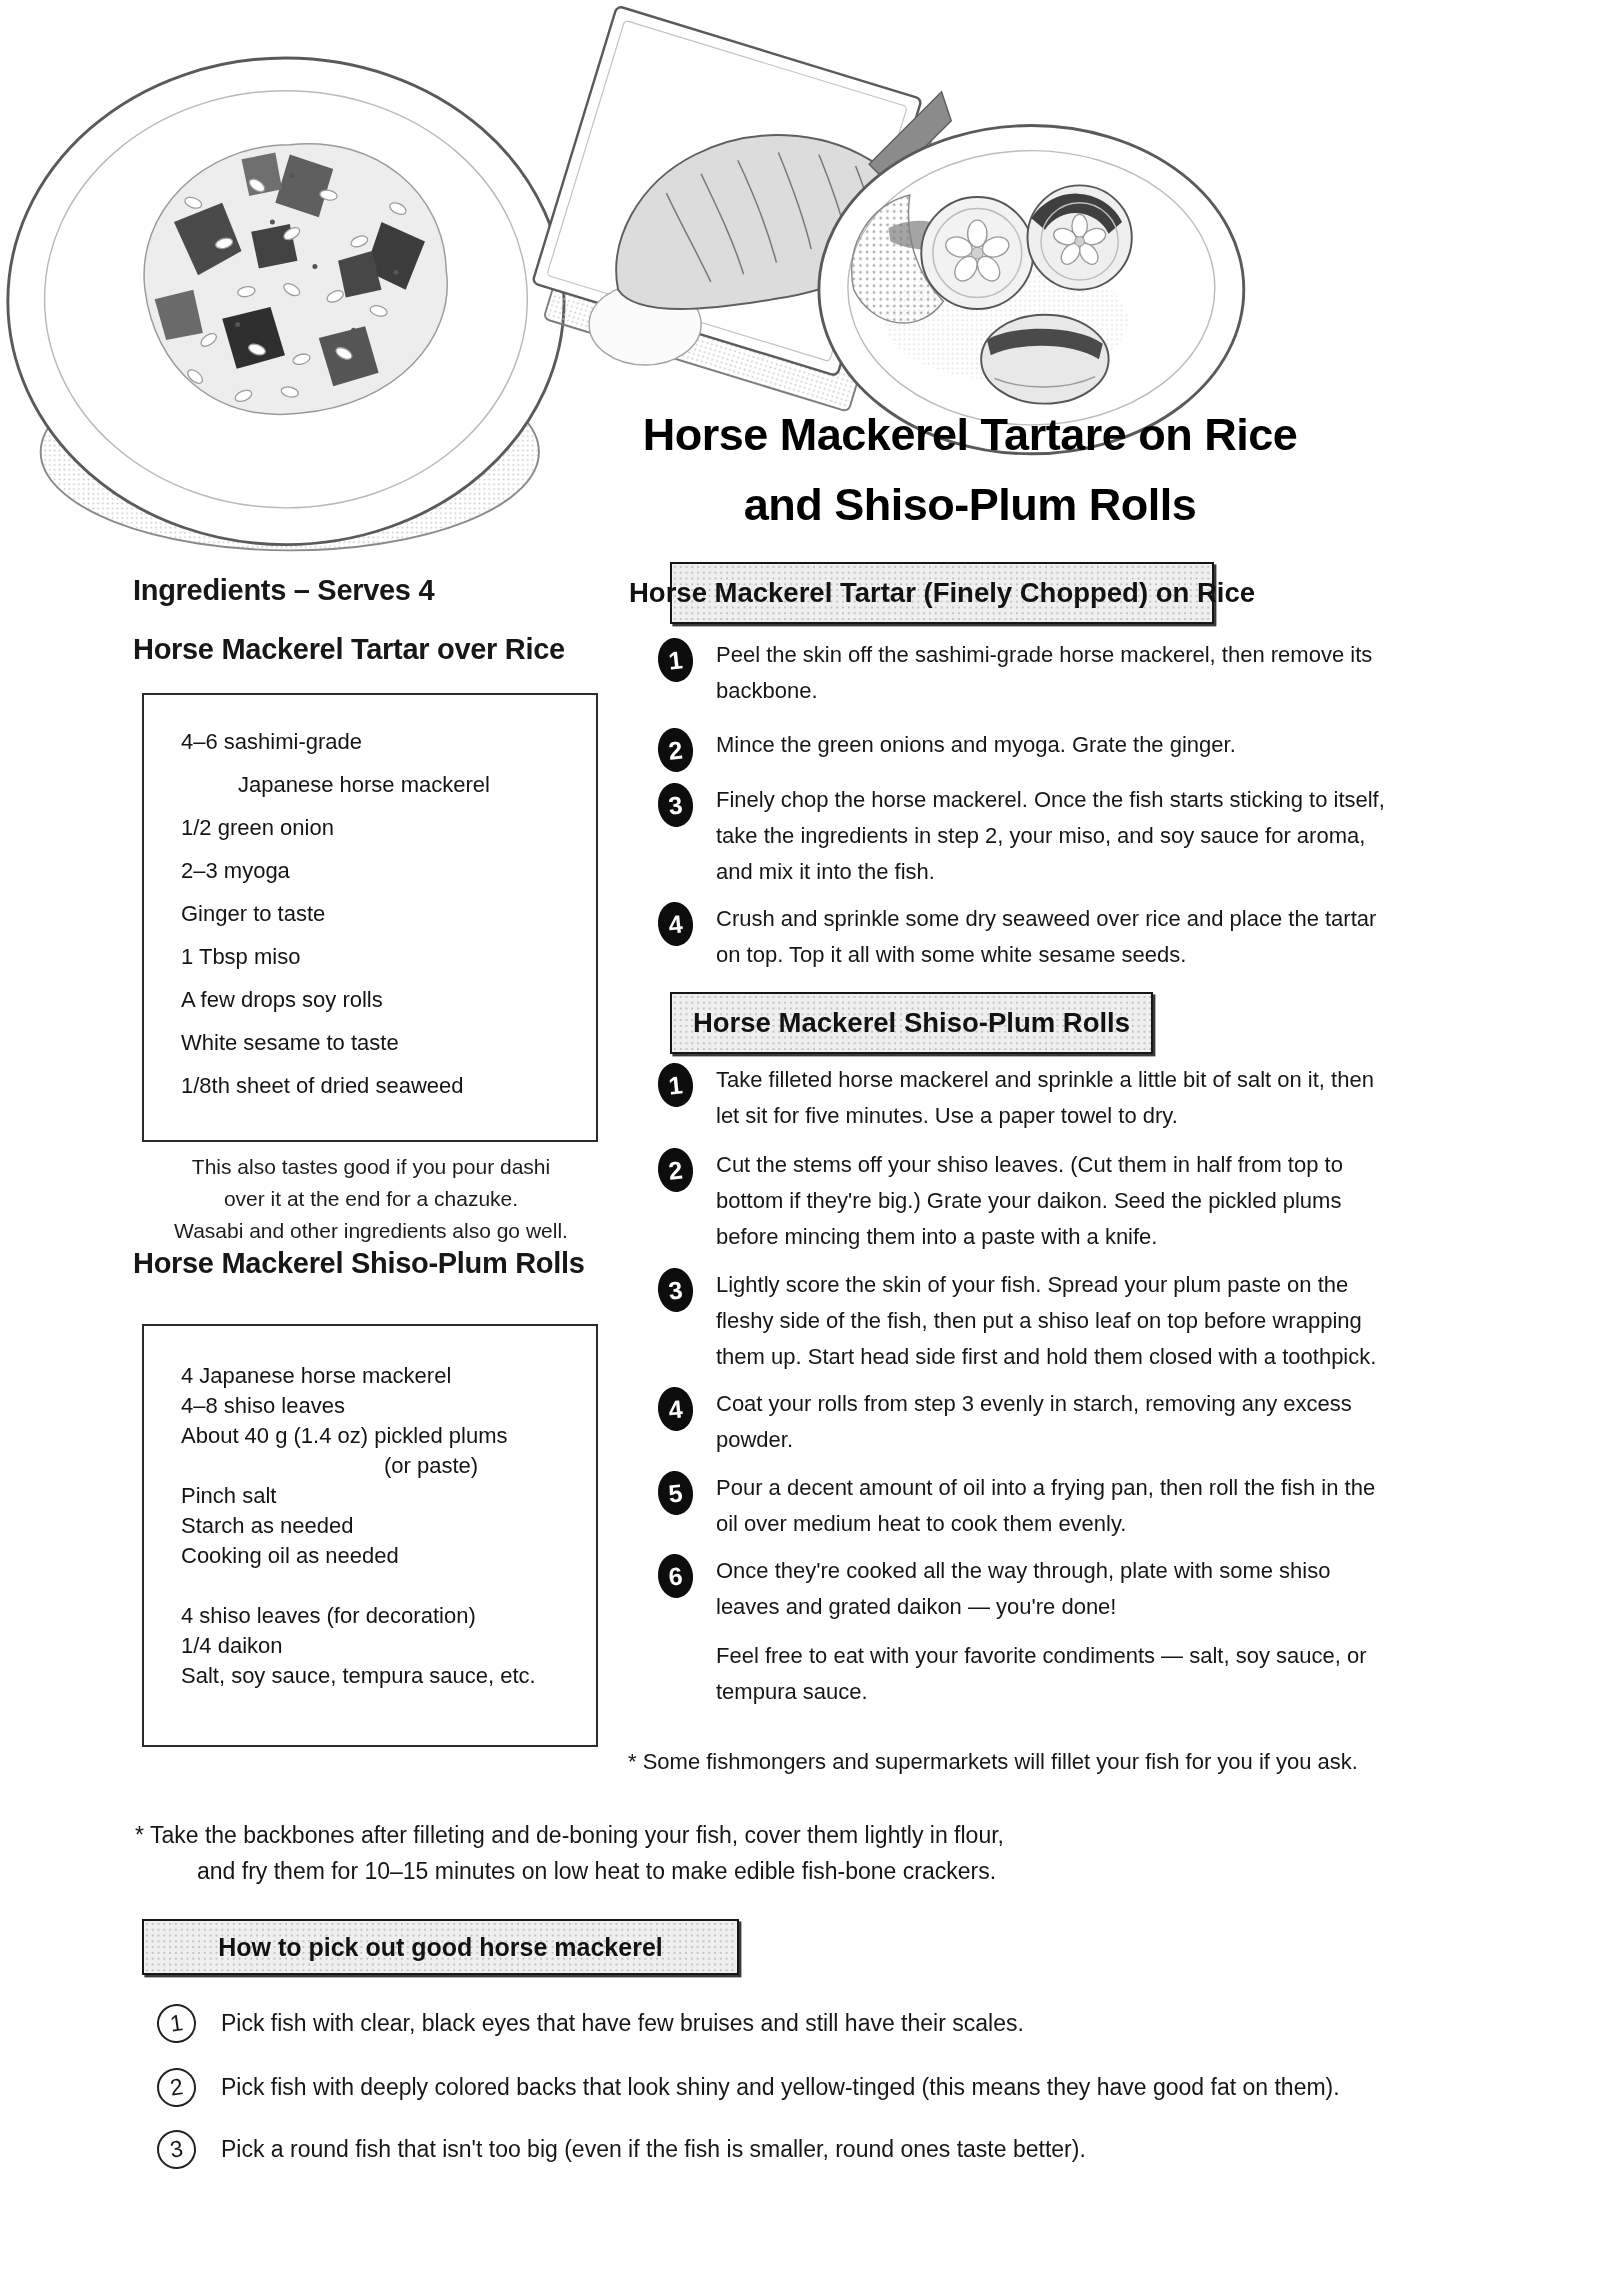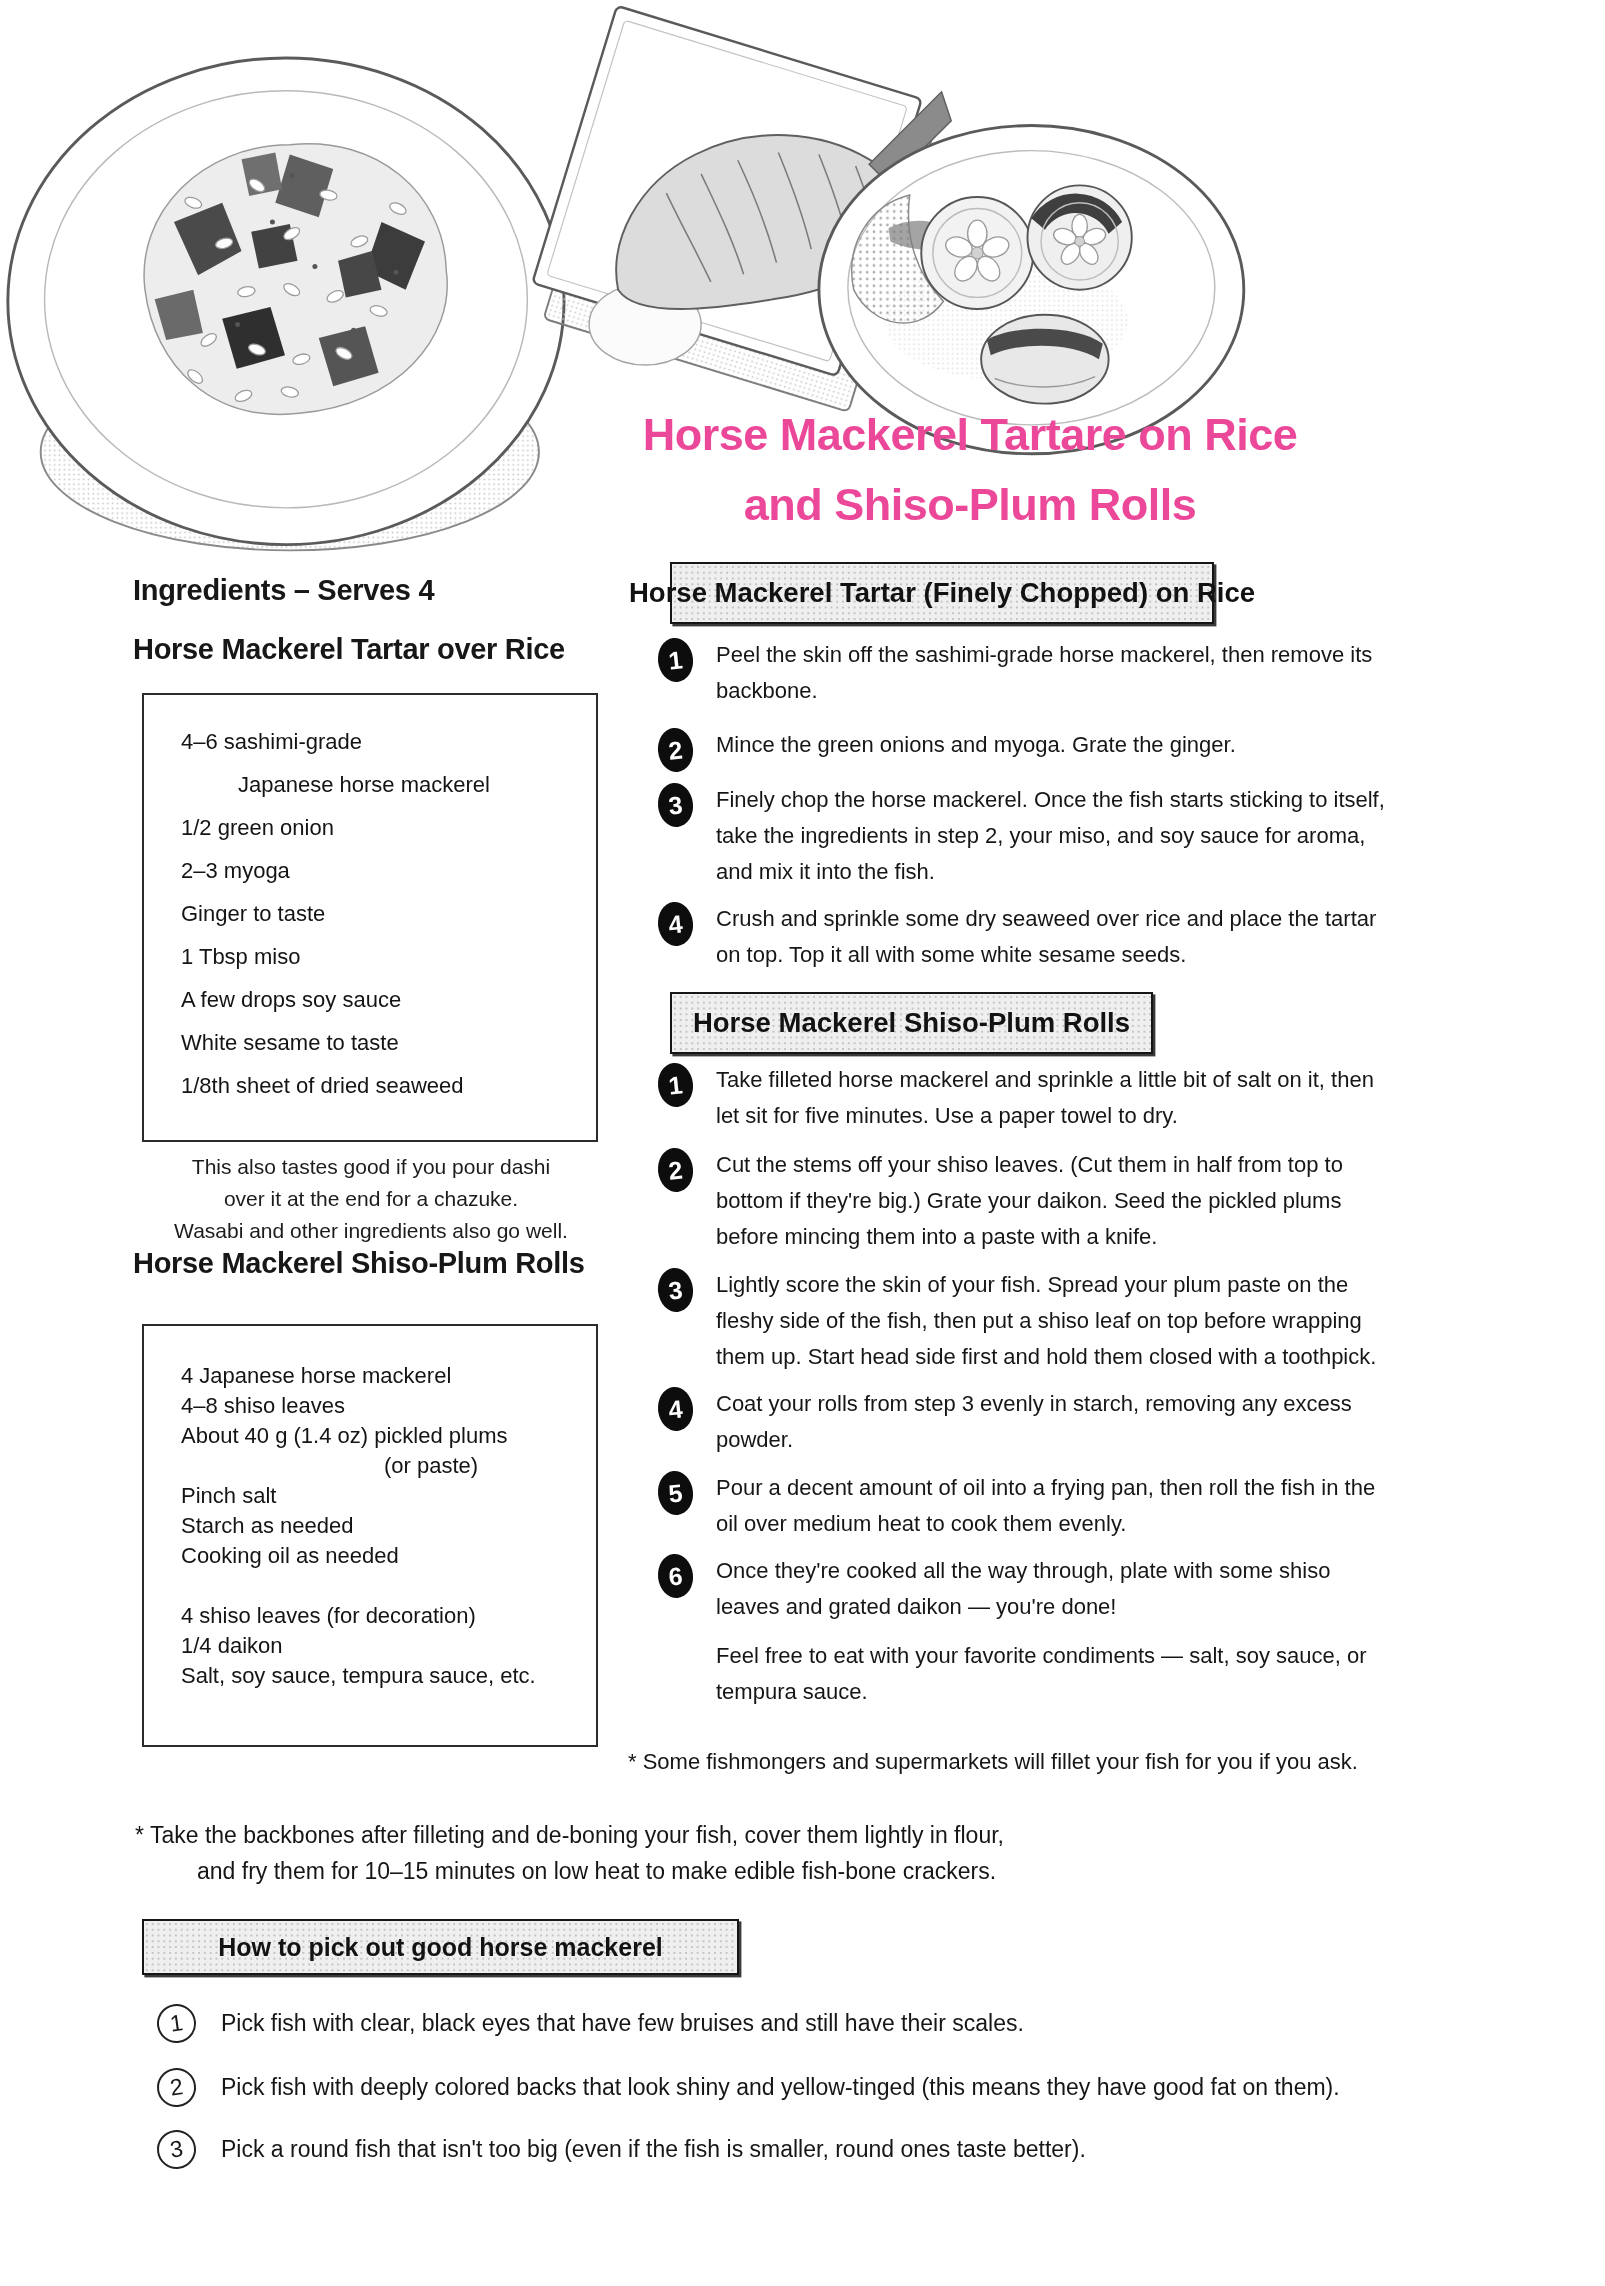--- a/index.html
+++ b/index.html
@@ -3,21 +3,21 @@
 <meta charset="utf-8">
 <style>
   html,body{margin:0;padding:0;background:#ffffff;}
   .page{
     position:relative;width:1606px;height:2286px;background:#fff;
     color:#141414;font-family:"Liberation Sans",sans-serif;overflow:hidden;
   }
   .illo{position:absolute;left:0;top:0;}
   .title{
     position:absolute;left:526px;top:400px;width:888px;text-align:center;
-    font-size:45px;font-weight:700;line-height:70px;letter-spacing:-0.5px;color:#ec4899;
+    font-size:45px;font-weight:700;line-height:70px;letter-spacing:-0.5px;color:#000000;
   }
   .h-left{position:absolute;font-size:29px;font-weight:700;letter-spacing:-0.3px;color:#171717;white-space:nowrap;}
   .ing-box{
     position:absolute;border:2.9px solid #2b2b2b;background:#fff;box-sizing:border-box;
   }
   .box1{left:142px;top:693px;width:456px;height:449px;padding:25px 0 0 37px;}
   .box2{left:142px;top:1324px;width:456px;height:423px;padding:35px 0 0 37px;}
   .box1 .ing-line{font-size:22px;line-height:43px;white-space:nowrap;}
   .box2 .ing-line{font-size:22px;line-height:30px;white-space:nowrap;}
   .indent-a{margin-left:57px;}
@@ -184,21 +184,21 @@
   <div class="h-left" style="left:133px;top:574px;">Ingredients – Serves 4</div>
   <div class="h-left" style="left:133px;top:633px;">Horse Mackerel Tartar over Rice</div>
 
   <div class="ing-box box1">
     <div class="ing-line">4–6 sashimi-grade</div>
     <div class="ing-line indent-a">Japanese horse mackerel</div>
     <div class="ing-line">1/2 green onion</div>
     <div class="ing-line">2–3 myoga</div>
     <div class="ing-line">Ginger to taste</div>
     <div class="ing-line">1 Tbsp miso</div>
-    <div class="ing-line">A few drops soy sauce</div>
+    <div class="ing-line">A few drops soy rolls</div>
     <div class="ing-line">White sesame to taste</div>
     <div class="ing-line">1/8th sheet of dried seaweed</div>
   </div>
 
   <div class="note-center">
     <div>This also tastes good if you pour dashi</div>
     <div>over it at the end for a chazuke.</div>
     <div>Wasabi and other ingredients also go well.</div>
   </div>
 

